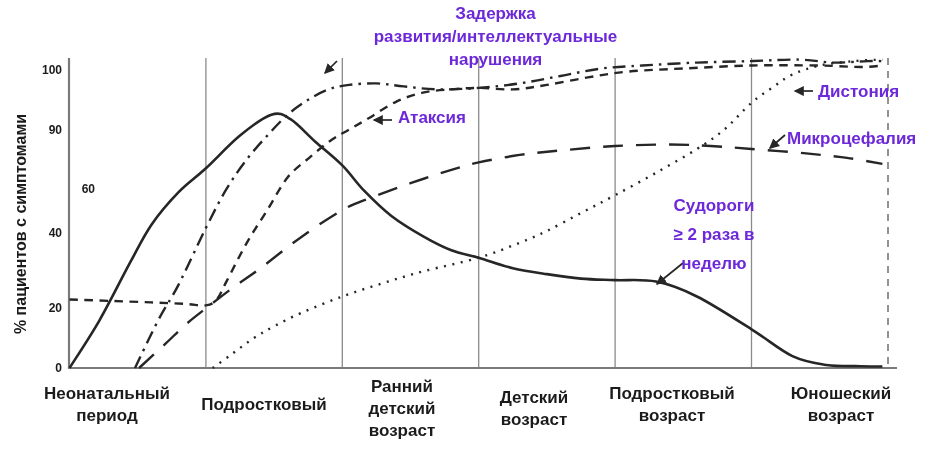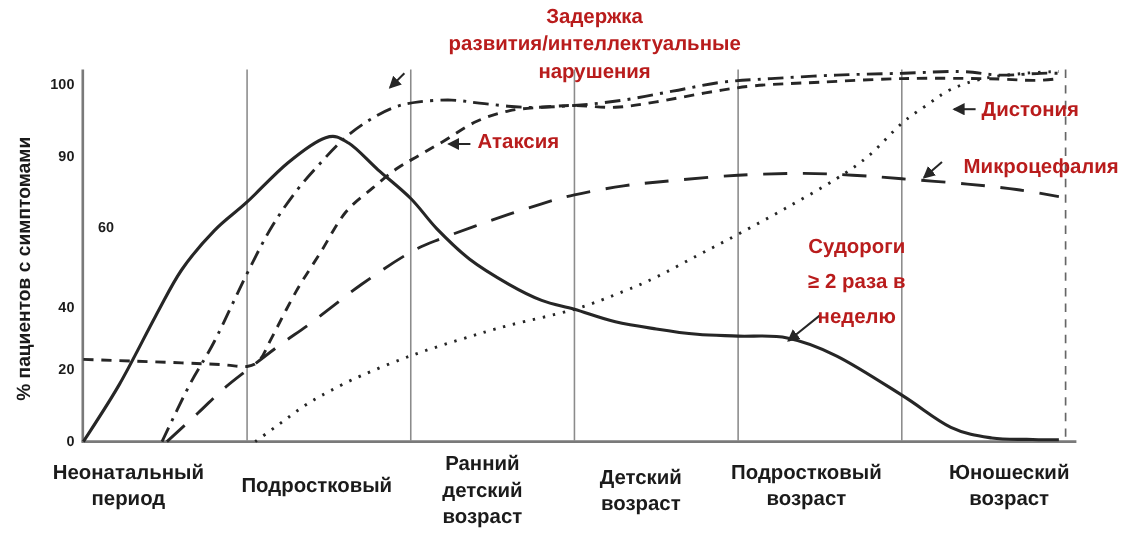--- a/index.html
+++ b/index.html
@@ -5,25 +5,25 @@
   html,body{margin:0;padding:0;background:#fff;}
   .fig{position:relative;width:942px;height:455px;background:#fff;overflow:hidden;
        font-family:"Liberation Sans","DejaVu Sans",sans-serif;color:#1b1b1b;}
   .fig svg{position:absolute;left:0;top:0;}
   .ylabel{position:absolute;left:21px;top:224px;transform:translate(-50%,-50%) rotate(-90deg);
           font-size:16px;font-weight:bold;white-space:nowrap;color:#1b1b1b;}
   .ytick{position:absolute;left:0;width:62px;text-align:right;font-size:12px;font-weight:bold;
          height:22px;line-height:22px;color:#1b1b1b;}
   .xstage{position:absolute;width:190px;text-align:center;font-size:17px;font-weight:bold;
           line-height:22px;white-space:pre-line;color:#1b1b1b;}
-  .ann{position:absolute;font-size:17px;font-weight:bold;white-space:pre-line;color:#b91c1c;}
+  .ann{position:absolute;font-size:17px;font-weight:bold;white-space:pre-line;color:#6d28d9;}
   .ann-delay{left:333px;top:2px;width:325px;text-align:center;line-height:23px;}
   .ann-ataxia{left:398px;top:108px;}
   .ann-dystonia{left:818px;top:82px;}
-  .ann-micro{left:787px;top:129px;margin-left:16px;}
+  .ann-micro{left:787px;top:129px;}
   .ann-seiz{left:634px;top:191px;width:160px;text-align:center;line-height:29px;}
 </style>
 </head>
 <body>
 
 <div class="fig">
   <svg id="plot" width="942" height="455">
       <defs>
         <marker id="ah" markerWidth="8" markerHeight="8" refX="5.2" refY="3" orient="auto">
           <path d="M0,0 L6,3 L0,6 z" fill="#262626"></path>
@@ -46,21 +46,21 @@
       <line x1="392" y1="120" x2="374" y2="120" stroke="#262626" stroke-width="1.7" marker-end="url(#ah)"></line>
       <line x1="813" y1="91" x2="795" y2="91" stroke="#262626" stroke-width="1.7" marker-end="url(#ah)"></line>
       <line x1="785" y1="135" x2="770" y2="148" stroke="#262626" stroke-width="1.7" marker-end="url(#ah)"></line>
       <line x1="683" y1="263" x2="657" y2="284" stroke="#262626" stroke-width="1.7" marker-end="url(#ah)"></line>
     </svg>
   <div class="ylabel">% пациентов с симптомами</div>
   <div id="yticks">
       <div class="ytick" style="top: 59px;">100</div>
       <div class="ytick" style="top: 118.6px;">90</div>
       <div class="ytick" style="top: 178.2px; margin-left: 33px;">60</div>
-      <div class="ytick" style="top: 245px;">40</div>
+      <div class="ytick" style="top: 222px;">40</div>
       <div class="ytick" style="top: 297.4px;">20</div>
       <div class="ytick" style="top: 357px;">0</div>
     </div>
   <div id="xlabels">
       <div class="xstage" style="left: 12px; top: 383px;">Неонатальный
 период</div>
       <div class="xstage" style="left: 169px; top: 394px;">Подростковый</div>
       <div class="xstage" style="left: 307px; top: 376px;">Ранний
 детский
 возраст</div>

